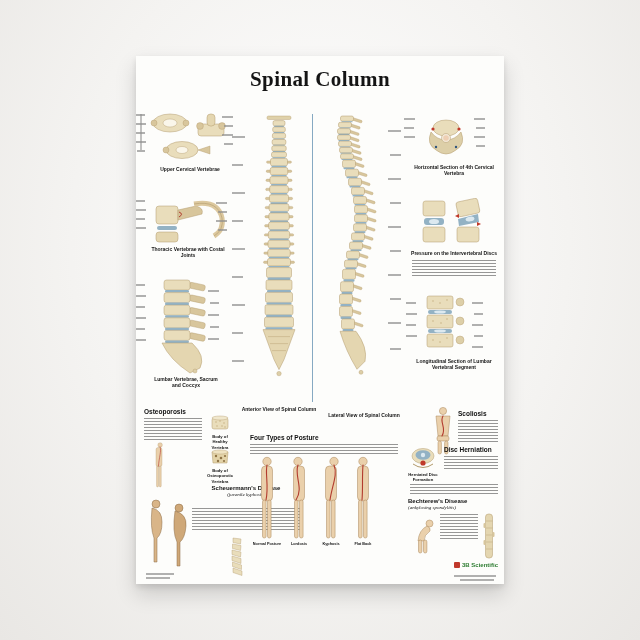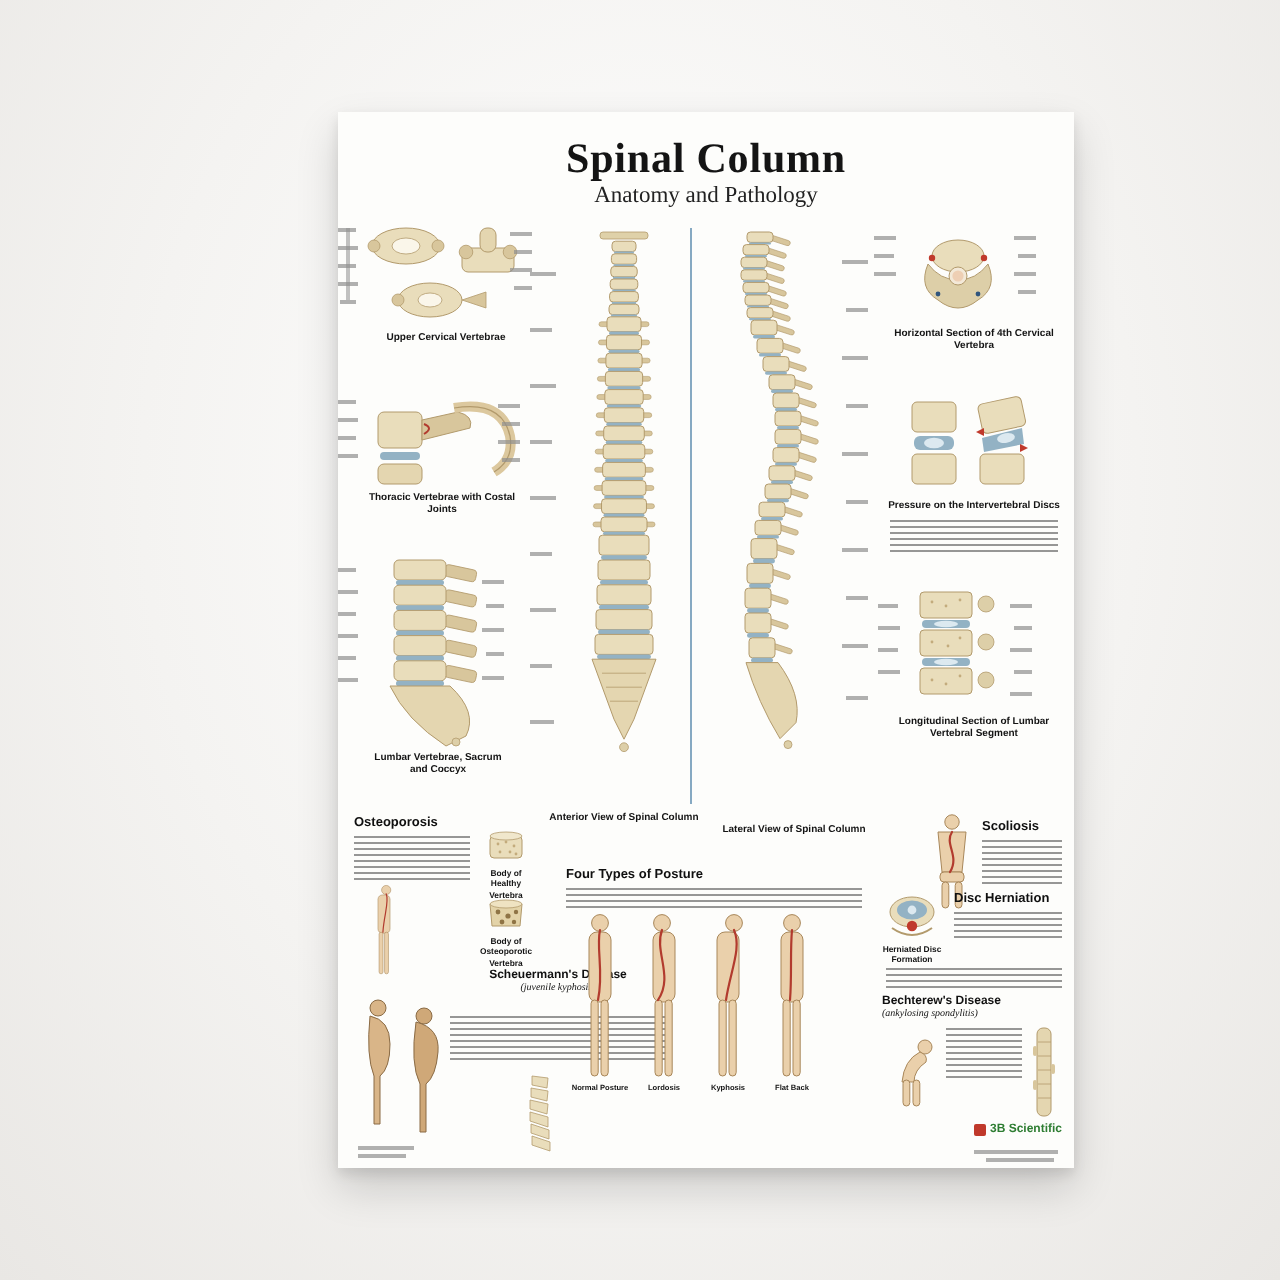--- a/index.html
+++ b/index.html
@@ -1,20 +1,20 @@
 <!DOCTYPE html>
 <html><head>
 <meta charset="utf-8">
 <style>
   *{margin:0;padding:0;box-sizing:border-box}
   body{width:640px;height:640px;font-family:"Liberation Sans",sans-serif;}
   .stage{position:relative;width:640px;height:640px;overflow:hidden;
     background:radial-gradient(ellipse at 50% 38%, #ffffff 0%, #f4f3f1 55%, #e9e7e4 100%);}
   .poster{position:absolute;left:136px;top:56px;width:368px;height:528px;background:#fdfdfb;
-    box-shadow:0 10px 20px rgba(0,0,0,.16),0 3px 6px rgba(0,0,0,.10);margin-left:33px;}
+    box-shadow:0 10px 20px rgba(0,0,0,.16),0 3px 6px rgba(0,0,0,.10);}
   .abs{position:absolute}
   .title{position:absolute;left:0;right:0;top:11px;text-align:center;
     font-family:"Liberation Serif",serif;font-weight:700;font-size:21px;color:#141414;letter-spacing:.4px}
   .subtitle{position:absolute;left:0;right:0;top:36px;text-align:center;
     font-family:"Liberation Serif",serif;font-size:11.5px;color:#222}
   .fig{position:absolute}
   .fig svg{display:block;margin:0 auto}
   .cap{margin-top:2px;font-size:5px;font-weight:700;line-height:1.25;text-align:center;color:#141414}
   .cap-free{position:absolute;font-size:5px;font-weight:700;line-height:1.25;text-align:center;color:#141414}
   .cap-tiny{position:absolute;font-size:4.2px;font-weight:700;line-height:1.2;text-align:center;color:#141414}
@@ -31,21 +31,20 @@
   .logo-mark{display:inline-block;width:6px;height:6px;background:#c0392b;border-radius:1px}
   .logo-text{font-size:6px;font-weight:700;color:#2e7d32}
 </style>
 </head>
 <body>
 
 <div class="stage">
   <div class="poster">
 
     <div class="title">Spinal Column</div>
-    <div class="subtitle">Anatomy and Pathology</div>
     <div class="gkv" style="left:4px;top:58px"></div>
 
     <figure class="fig" style="left:10px;top:54px;width:88px">
       <svg width="88" height="54" viewBox="0 0 88 54">
         <ellipse cx="24" cy="13" rx="17" ry="9" fill="#e9ddbb" stroke="#b29a6c" stroke-width=".5"></ellipse>
         <ellipse cx="24" cy="13" rx="7" ry="4" fill="#faf6ea" stroke="#b29a6c" stroke-width=".4"></ellipse>
         <circle cx="8" cy="13" r="3" fill="#d8c69c" stroke="#b29a6c" stroke-width=".4"></circle>
         <circle cx="40" cy="13" r="3" fill="#d8c69c" stroke="#b29a6c" stroke-width=".4"></circle>
         <rect x="52" y="14" width="26" height="12" rx="3" fill="#e9ddbb" stroke="#b29a6c" stroke-width=".5"></rect>
         <rect x="61" y="4" width="8" height="12" rx="3.5" fill="#e4d6b0" stroke="#b29a6c" stroke-width=".5"></rect>

